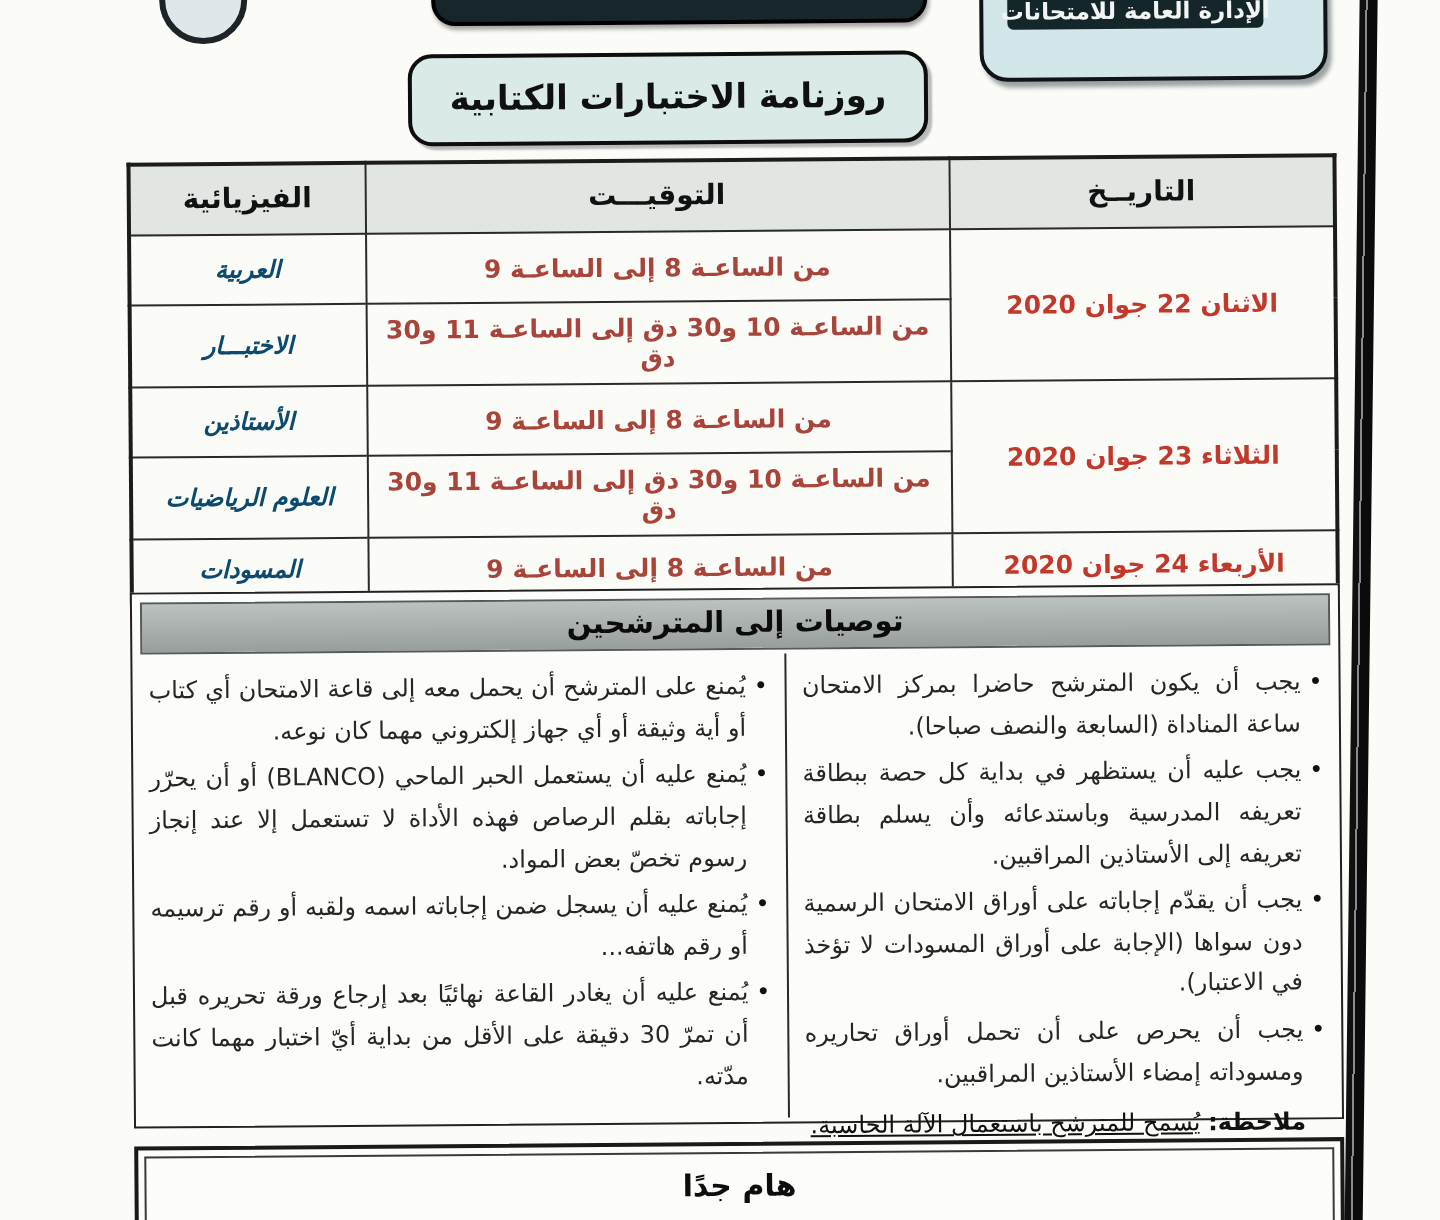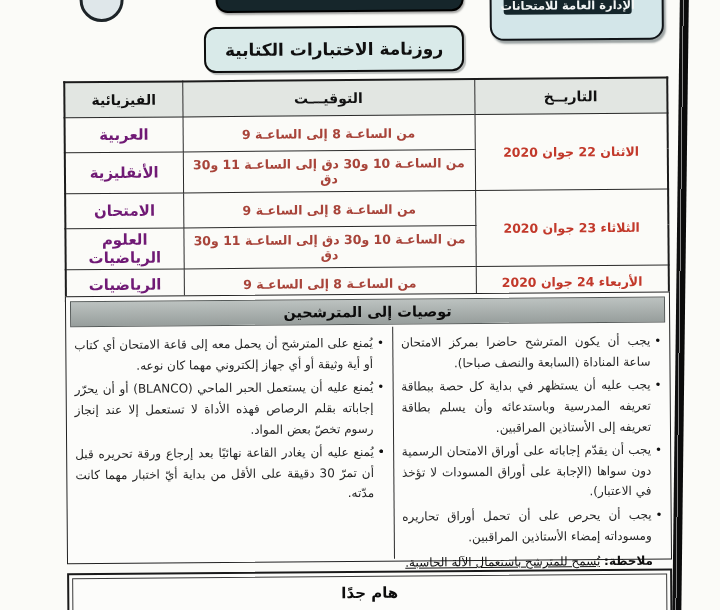--- a/index.html
+++ b/index.html
@@ -61,21 +61,21 @@
     padding:0 4px;
   }
   table.schedule{border:2.2px solid #1c1c1c;}
   table.schedule th{
     height:34px;background:#e2e6e2;
     font-weight:bold;font-size:14px;color:#111;
   }
   tr.r-a td{height:34px;}
   tr.r-b td{height:40px;}
   tr.r-c td{height:30px;}
-  .exam-cell{font-size:15px;font-weight:600;color:#701a75;}
+  .exam-cell{font-size:12px;font-weight:600;color:#0c4a6e;font-style:italic;}
   .time-cell{font-size:12.5px;font-weight:bold;color:#a8443a;}
   .date-cell{font-size:12.5px;font-weight:bold;color:#c2392b;}
 
   
   .recs{
     position:absolute;left:65px;top:294px;width:605px;height:268px;
     border:1.8px solid #222;background:#fcfcfa;box-sizing:border-box;
   }
   .recs-band{
     margin:4px 4px 2px 4px;height:24px;
@@ -135,56 +135,56 @@
       <th>التوقيـــت</th>
       <th>الفيزيائية</th>
     </tr>
     <tr class="r-a">
       <td class="date-cell" rowspan="2">الاثنان 22 جوان 2020</td>
       <td class="time-cell">من الساعـة 8 إلى الساعـة 9</td>
       <td class="exam-cell">العربية</td>
     </tr>
     <tr class="r-b">
       <td class="time-cell">من الساعـة 10 و30 دق إلى الساعـة 11 و30 دق</td>
-      <td class="exam-cell">الأنقليزية</td>
+      <td class="exam-cell">الاختبـــار</td>
     </tr>
     <tr class="r-a">
       <td class="date-cell" rowspan="2">الثلاثاء 23 جوان 2020</td>
       <td class="time-cell">من الساعـة 8 إلى الساعـة 9</td>
-      <td class="exam-cell">الامتحان</td>
+      <td class="exam-cell">الأستاذين</td>
     </tr>
     <tr class="r-b">
       <td class="time-cell">من الساعـة 10 و30 دق إلى الساعـة 11 و30 دق</td>
       <td class="exam-cell">العلوم الرياضيات</td>
     </tr>
     <tr class="r-c">
       <td class="date-cell">الأربعاء 24 جوان 2020</td>
       <td class="time-cell">من الساعـة 8 إلى الساعـة 9</td>
-      <td class="exam-cell">الرياضيات</td>
+      <td class="exam-cell">المسودات</td>
     </tr>
   </tbody>
     </table>
 
   <div class="recs">
     <div class="recs-band">توصيات إلى المترشحين</div>
     <div class="rec-columns">
       <div class="rec-col first">
         <div class="rec-item"><span class="dot">•</span><span>يجب أن يكون المترشح حاضرا بمركز الامتحان ساعة المناداة (السابعة والنصف صباحا).</span></div>
         <div class="rec-item"><span class="dot">•</span><span>يجب عليه أن يستظهر في بداية كل حصة ببطاقة تعريفه المدرسية وباستدعائه وأن يسلم بطاقة تعريفه إلى الأستاذين المراقبين.</span></div>
         <div class="rec-item"><span class="dot">•</span><span>يجب أن يقدّم إجاباته على أوراق الامتحان الرسمية دون سواها (الإجابة على أوراق المسودات لا تؤخذ في الاعتبار).</span></div>
         <div class="rec-item"><span class="dot">•</span><span>يجب أن يحرص على أن تحمل أوراق تحاريره ومسوداته إمضاء الأستاذين المراقبين.</span></div>
         <div class="note-line">
           <span class="note-label">ملاحظة:</span>
           <span class="note-text">يُسمح للمترشح باستعمال الآلة الحاسبة.</span>
         </div>
       </div>
       <div class="rec-col second">
         <div class="rec-item"><span class="dot">•</span><span>يُمنع على المترشح أن يحمل معه إلى قاعة الامتحان أي كتاب أو أية وثيقة أو أي جهاز إلكتروني مهما كان نوعه.</span></div>
         <div class="rec-item"><span class="dot">•</span><span>يُمنع عليه أن يستعمل الحبر الماحي (BLANCO) أو أن يحرّر إجاباته بقلم الرصاص فهذه الأداة لا تستعمل إلا عند إنجاز رسوم تخصّ بعض المواد.</span></div>
-        <div class="rec-item"><span class="dot">•</span></div>
+        <div class="rec-item"><span class="dot">•</span><span>يُمنع عليه أن يسجل ضمن إجاباته اسمه ولقبه أو رقم ترسيمه أو رقم هاتفه...</span></div>
         <div class="rec-item"><span class="dot">•</span><span>يُمنع عليه أن يغادر القاعة نهائيًا بعد إرجاع ورقة تحريره قبل أن تمرّ 30 دقيقة على الأقل من بداية أيّ اختبار مهما كانت مدّته.</span></div>
       </div>
     </div>
   </div>
 
   <div class="important">
     <div class="important-inner">هام جدًا</div>
   </div>
 
 </div>

